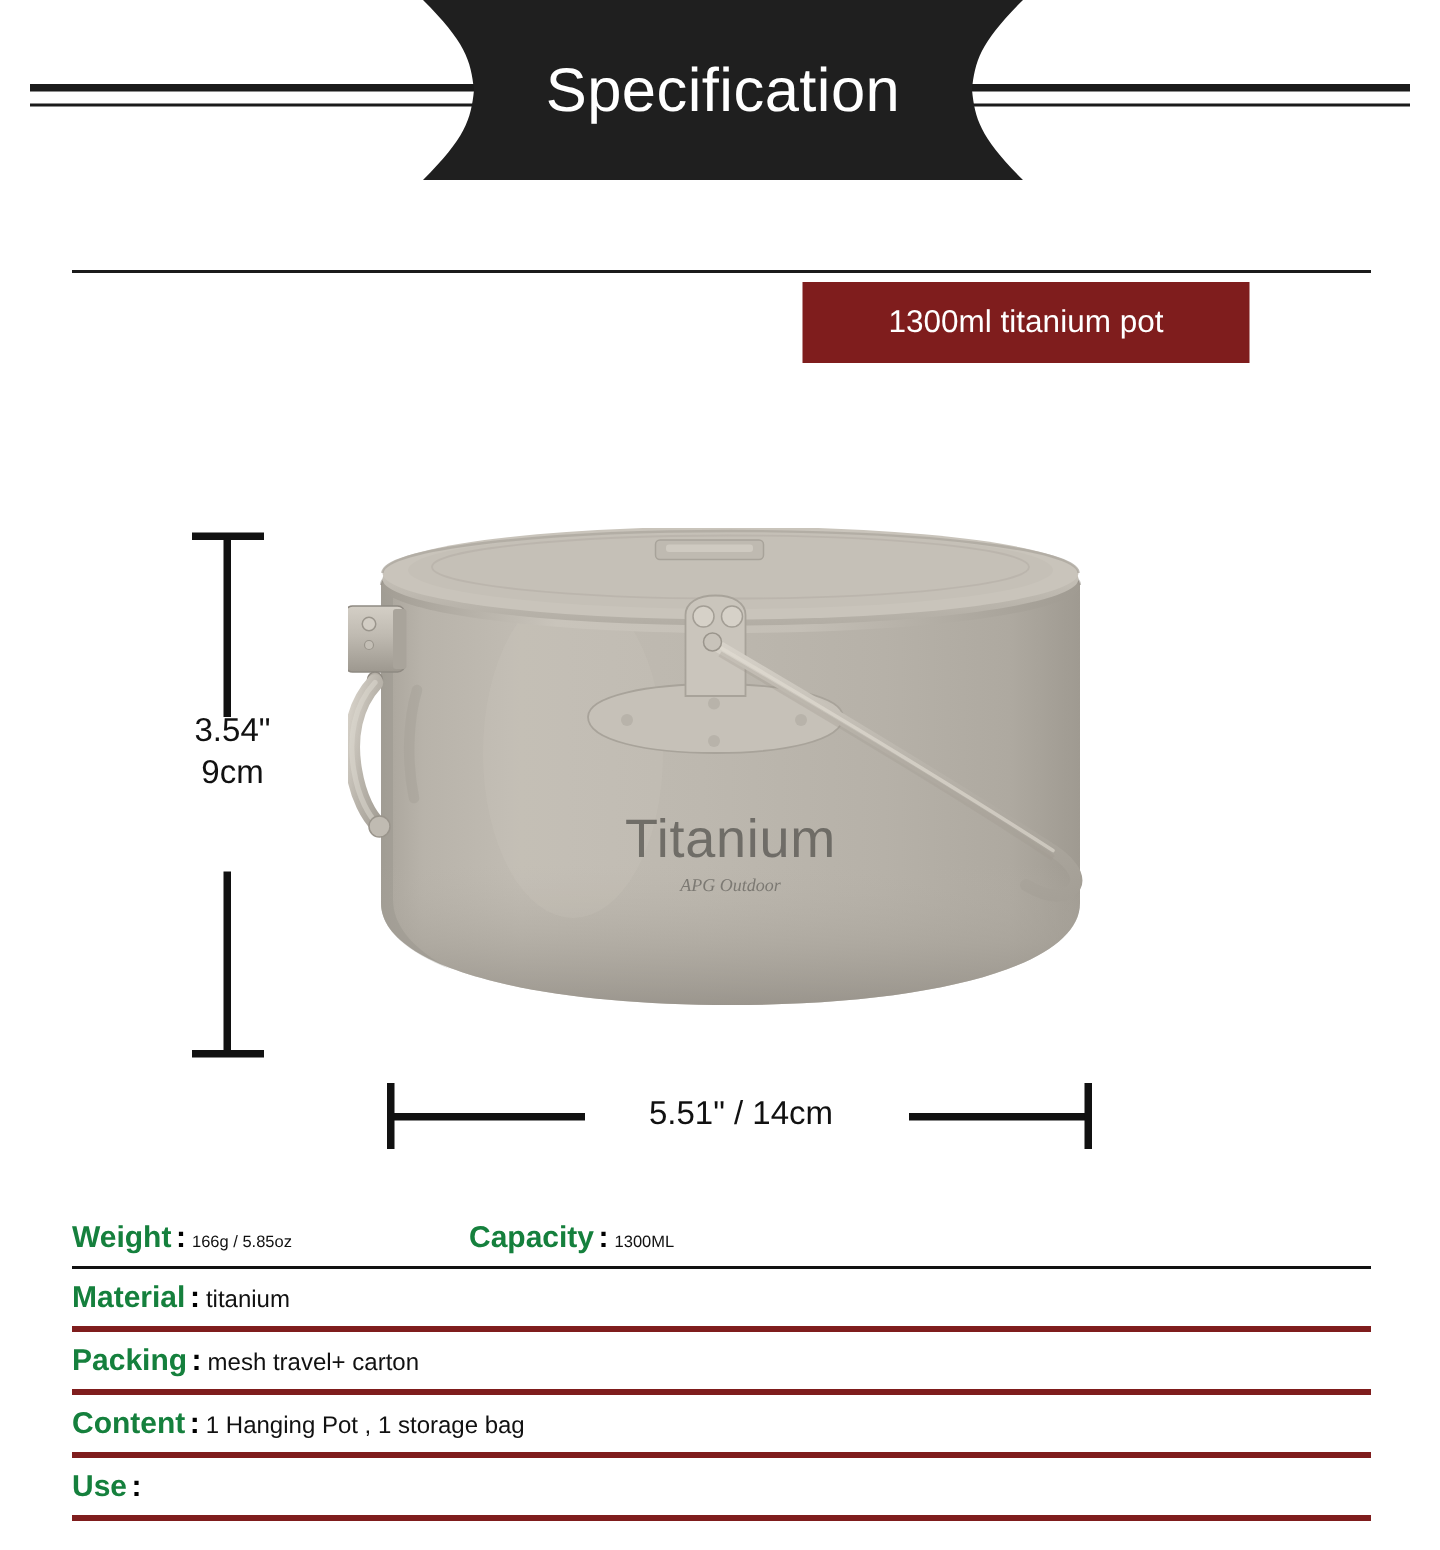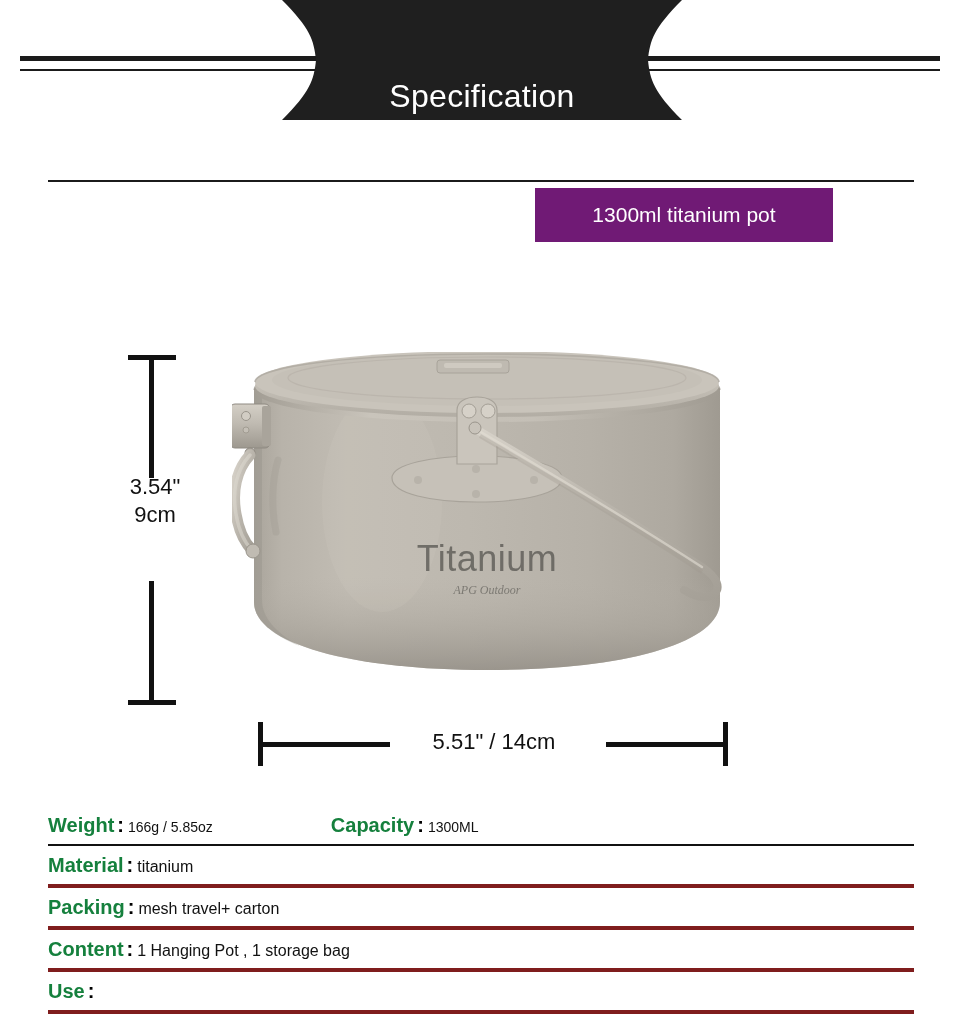--- a/index.html
+++ b/index.html
@@ -45,40 +45,39 @@
     width: 400px; height: 120px;
   }
   #banner-title {
     position: absolute;
     left: 282px; top: 0;
     width: 400px; height: 120px;
     display: flex;
     align-items: center;
     justify-content: center;
     color: #ffffff;
-    font-size: 32px;
+    font-size: 41px;
     font-weight: 400;
     letter-spacing: 0.3px;
     z-index: 3;
     pointer-events: none;
-    margin-top: 36px;
   }
 
   
   #subtitle-rule {
     position: absolute;
     left: 48px; top: 180px;
     width: 866px; height: 2px;
     background: #1b1b1b;
   }
   #subtitle-box {
     position: absolute;
     left: 535px; top: 188px;
     width: 298px; height: 54px;
-    background: #701a75;
+    background: #7f1d1d;
     display: flex;
     align-items: center;
     justify-content: center;
   }
   #subtitle-label {
     color: #ffffff;
     font-size: 21px;
     font-weight: 400;
   }
 
@@ -212,21 +211,21 @@
     font-weight: bold;
     color: #15803d;
   }
   .spec-colon {
     font-size: 20px;
     font-weight: bold;
     color: #000;
     margin: 0 4px 0 3px;
   }
   .spec-val {
-    font-size: 14px;
+    font-size: 11px;
     color: #111;
   }
   .spec-cell.second { margin-left: 118px; }
   #spec-row-0 { border-bottom: 2px solid #111; }
   .spec-val.small { font-size: 16px; }
 </style>
 </head>
 <body>
 
 <div id="header">

